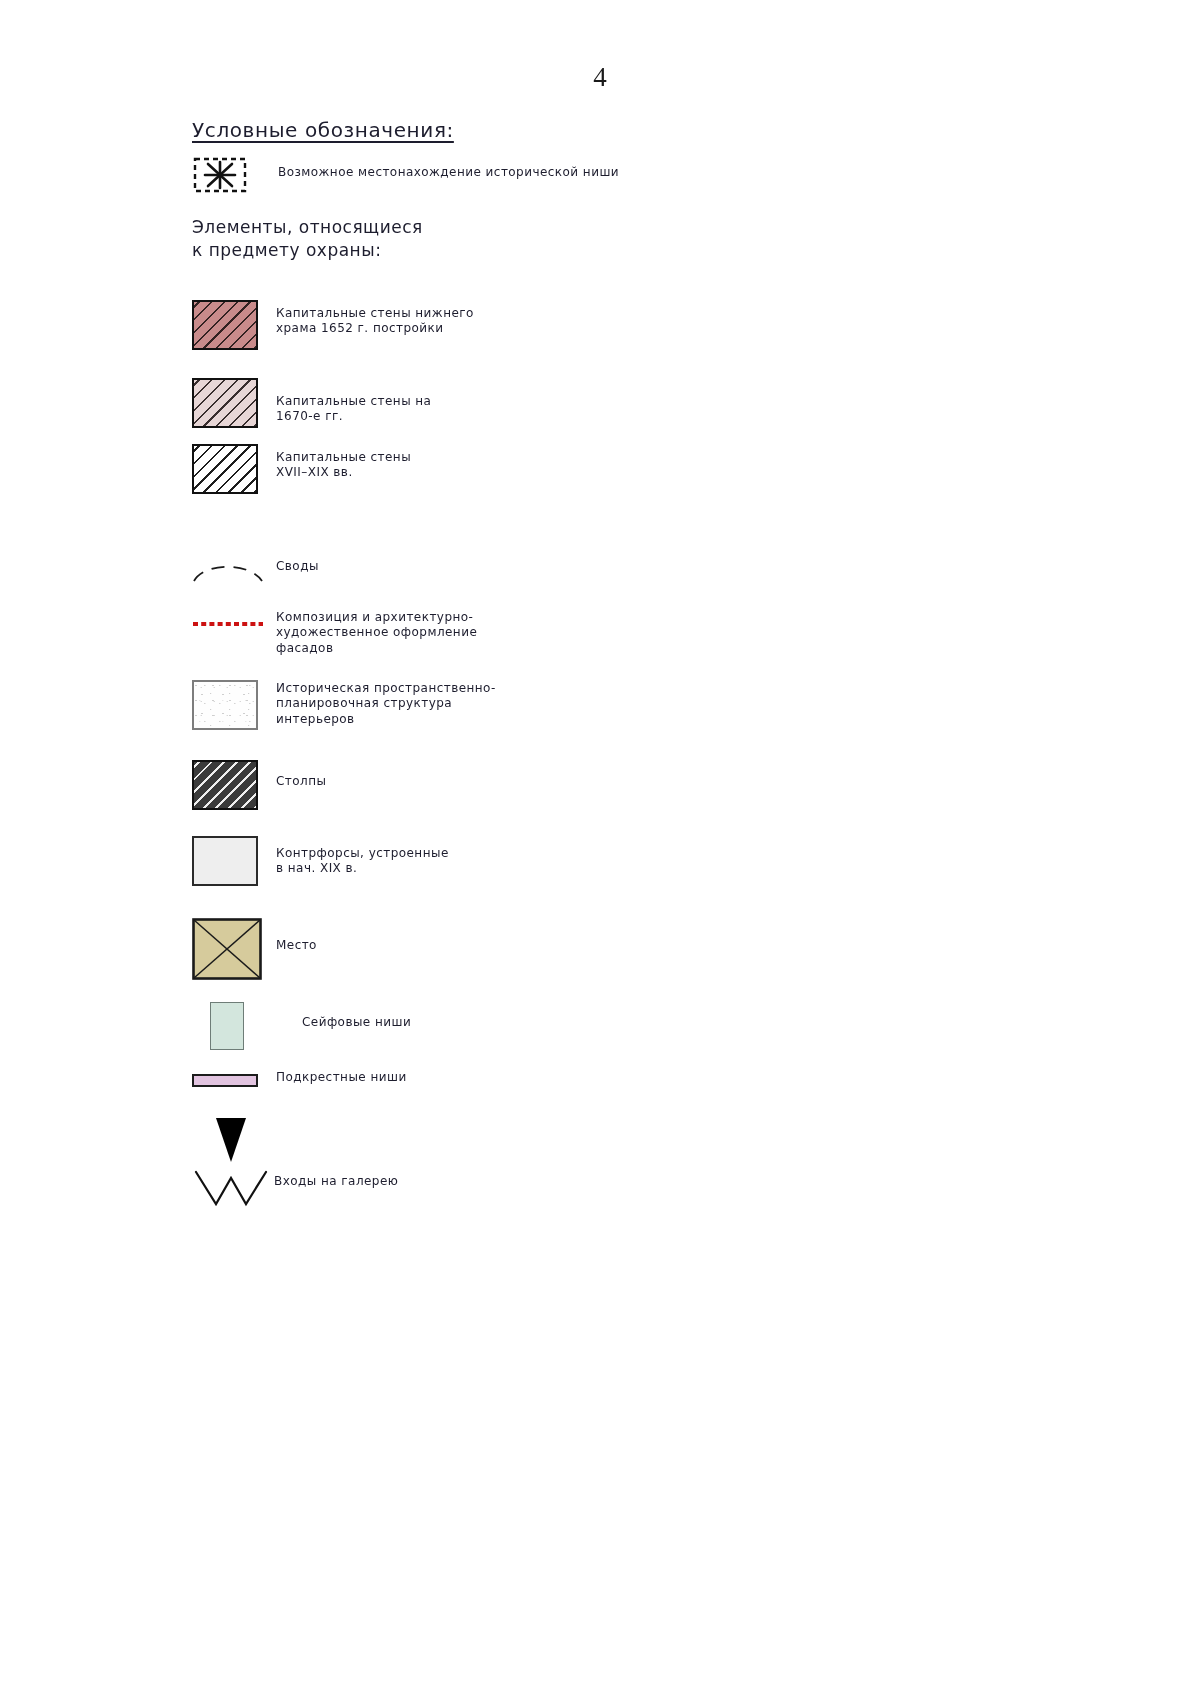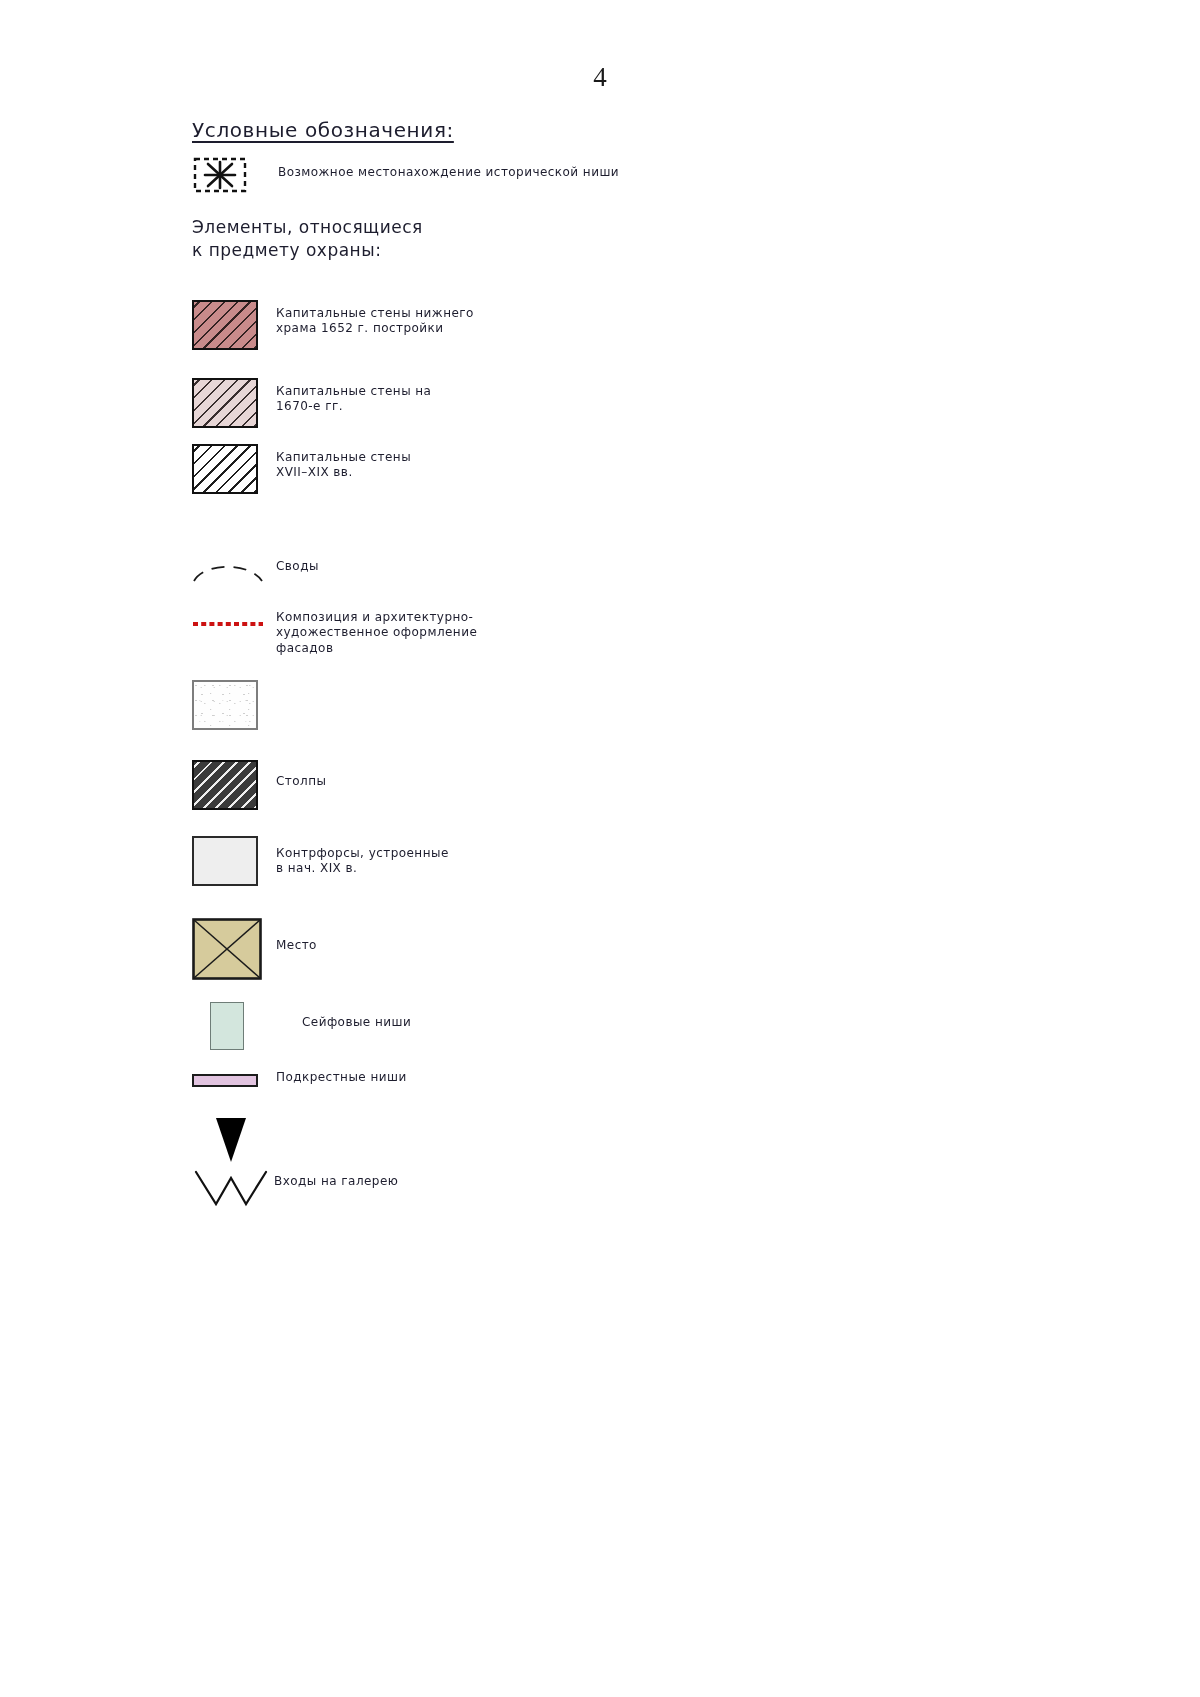--- a/index.html
+++ b/index.html
@@ -206,21 +206,21 @@
         <span class="sw sw-box hatch-rose"></span>
       </div>
       <div class="label" style="padding-top:6px;">Капитальные стены нижнего
 храма 1652 г. постройки</div>
     </div>
 
     <div class="row" style="top:260px;">
       <div class="swatch-cell">
         <span class="sw sw-box hatch-palepink"></span>
       </div>
-      <div class="label" style="padding-top:6px;">Капитальные стены на
+      <div class="label" style="padding-top:6px;margin-top:10px;">Капитальные стены на
 1670-е гг.</div>
     </div>
 
     <div class="row" style="top:326px;">
       <div class="swatch-cell">
         <span class="sw sw-box hatch-white"></span>
       </div>
       <div class="label" style="padding-top:6px;">Капитальные стены
 XVII–XIX вв.</div>
     </div>
@@ -246,20 +246,23 @@
       </div>
       <div class="label" style="padding-top:-4px; margin-top:-8px;">Композиция и архитектурно-
 художественное оформление
 фасадов</div>
     </div>
 
     <div class="row" style="top:562px;">
       <div class="swatch-cell">
         <span class="sw sw-box stipple"></span>
       </div>
+      <div class="label" style="padding-top:1px;">Историческая пространственно-
+планировочная структура
+интерьеров</div>
     </div>
 
     <div class="row" style="top:642px;">
       <div class="swatch-cell">
         <span class="sw sw-box hatch-dark"></span>
       </div>
       <div class="label" style="padding-top:14px;">Столпы</div>
     </div>
 
     <div class="row" style="top:718px;">

